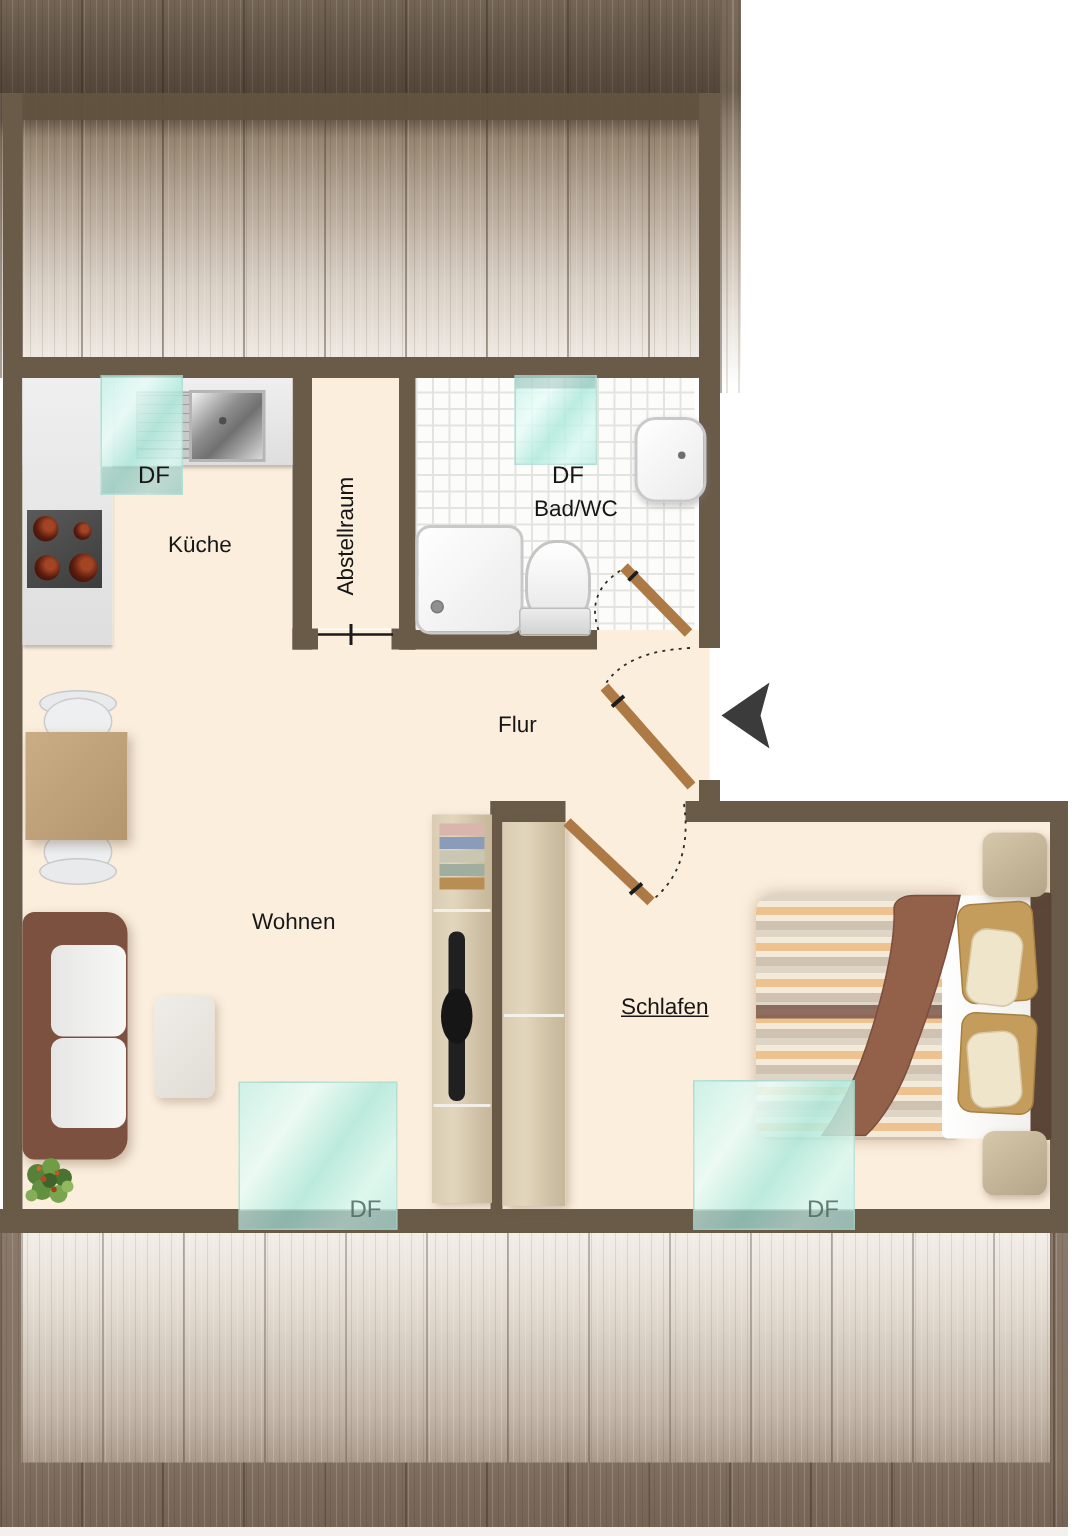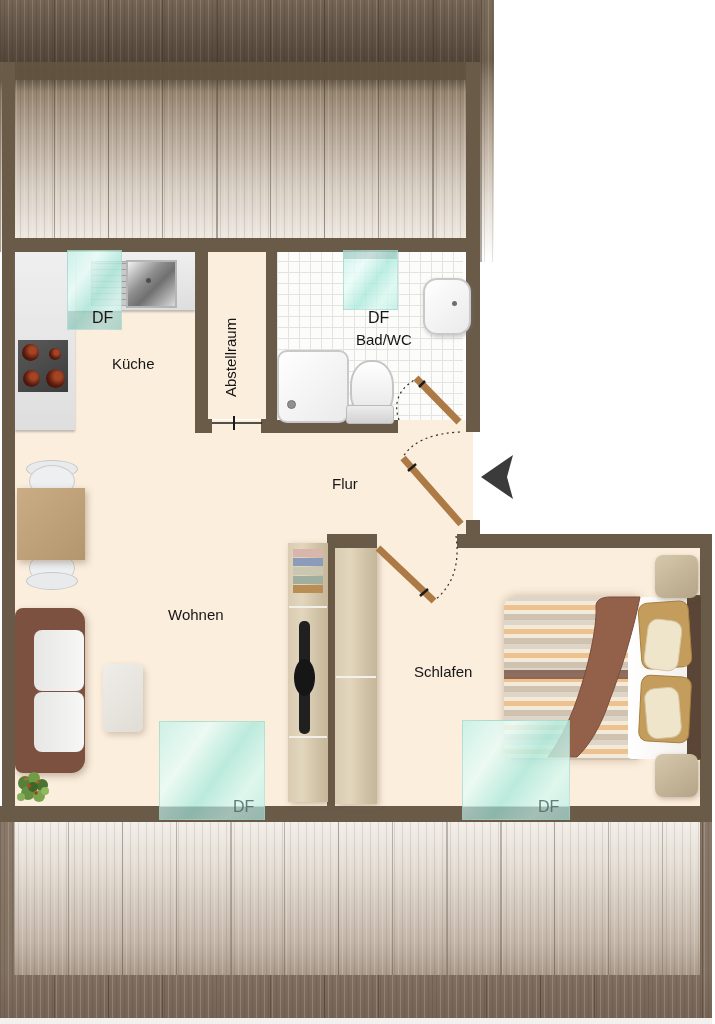--- a/index.html
+++ b/index.html
@@ -209,19 +209,19 @@
   </div>
   <div class="sky" style="left:462px;top:720px;width:106px;height:98px;">
     <div class="sky-edge" style="top:86px;height:12px;"></div>
   </div>
 
   <div class="label" style="left:112px;top:355px;">Küche</div>
   <div class="label rot" style="left:222px;top:397px;width:95px;">Abstellraum</div>
   <div class="label" style="left:330px;top:331px;margin-left:26px;">Bad/WC</div>
   <div class="label" style="left:332px;top:475px;">Flur</div>
   <div class="label" style="left:168px;top:606px;">Wohnen</div>
-  <div class="label" style="left:414px;top:663px;">Schlafen</div>
+  <div class="label" style="left:414px;top:663px;text-decoration:underline;">Schlafen</div>
   <div class="label label-df" style="left:92px;top:309px;">DF</div>
   <div class="label label-df" style="left:368px;top:309px;">DF</div>
   <div class="label label-df label-df-roof" style="left:233px;top:798px;">DF</div>
   <div class="label label-df label-df-roof" style="left:538px;top:798px;">DF</div>
 
 </div>
 
 </body></html>

